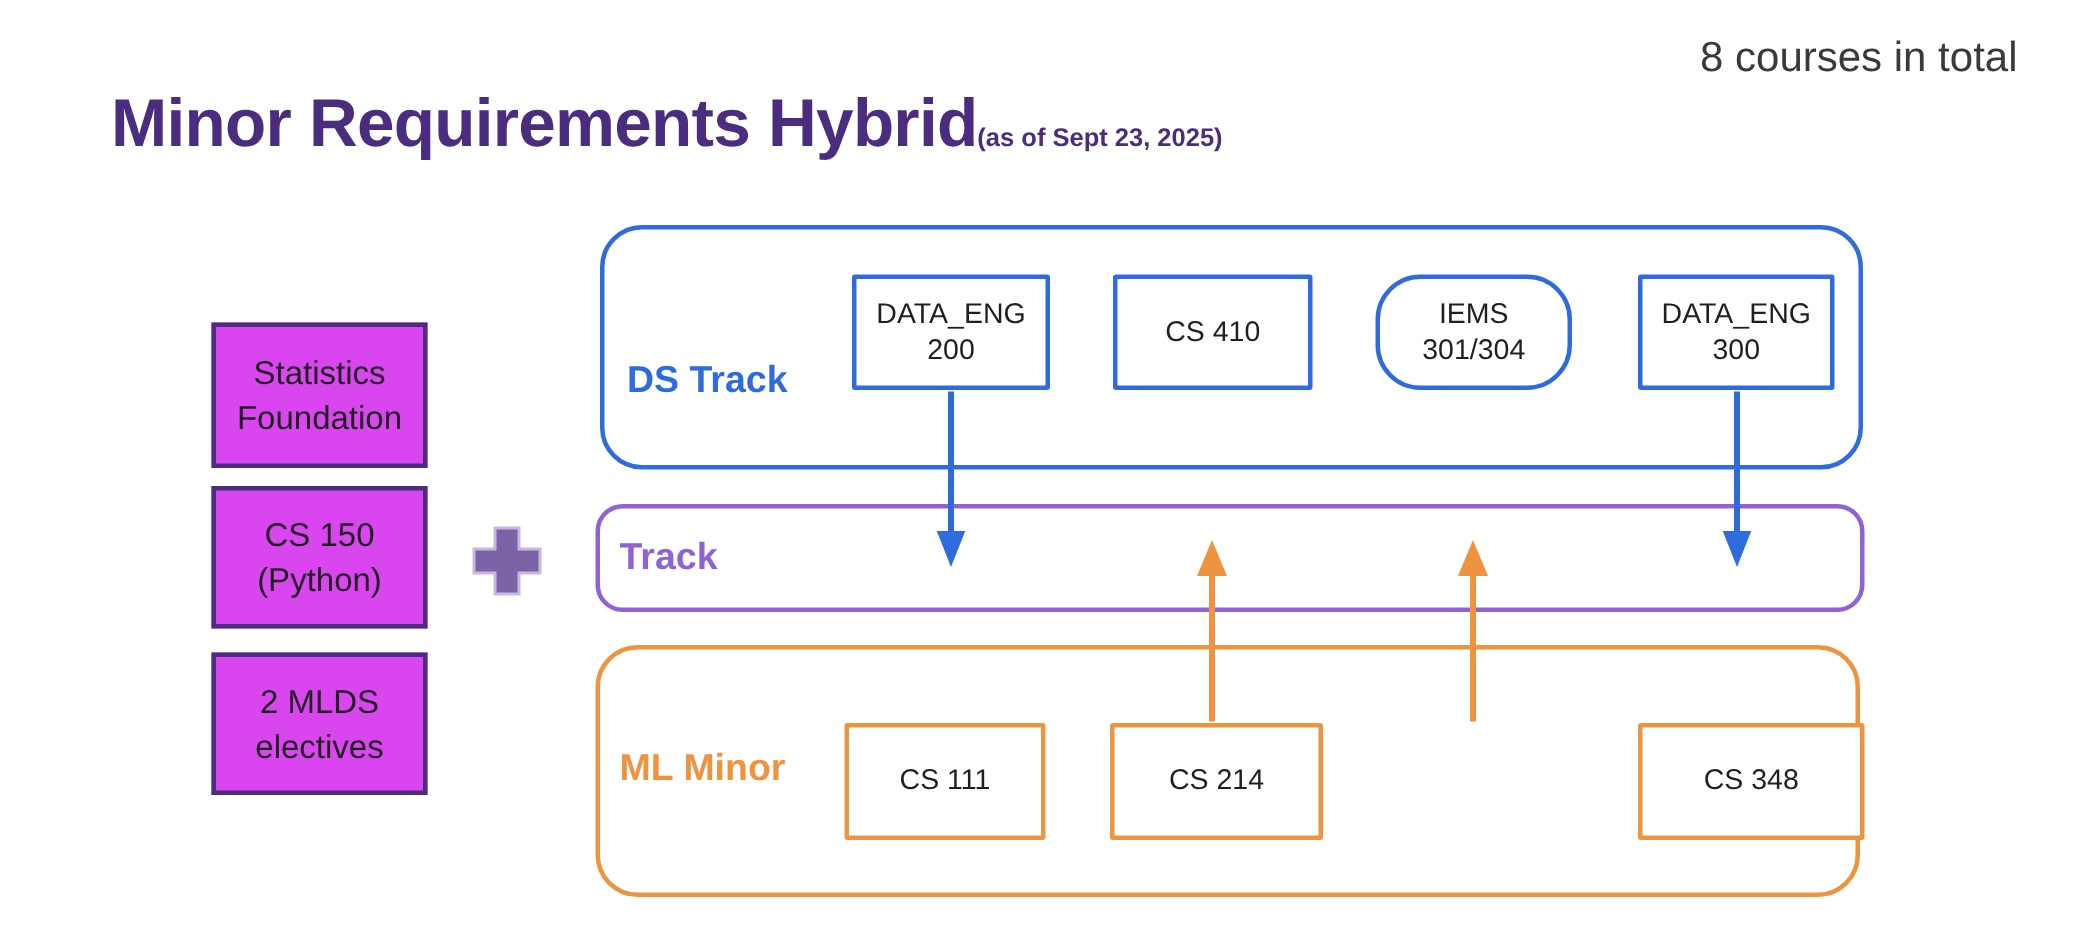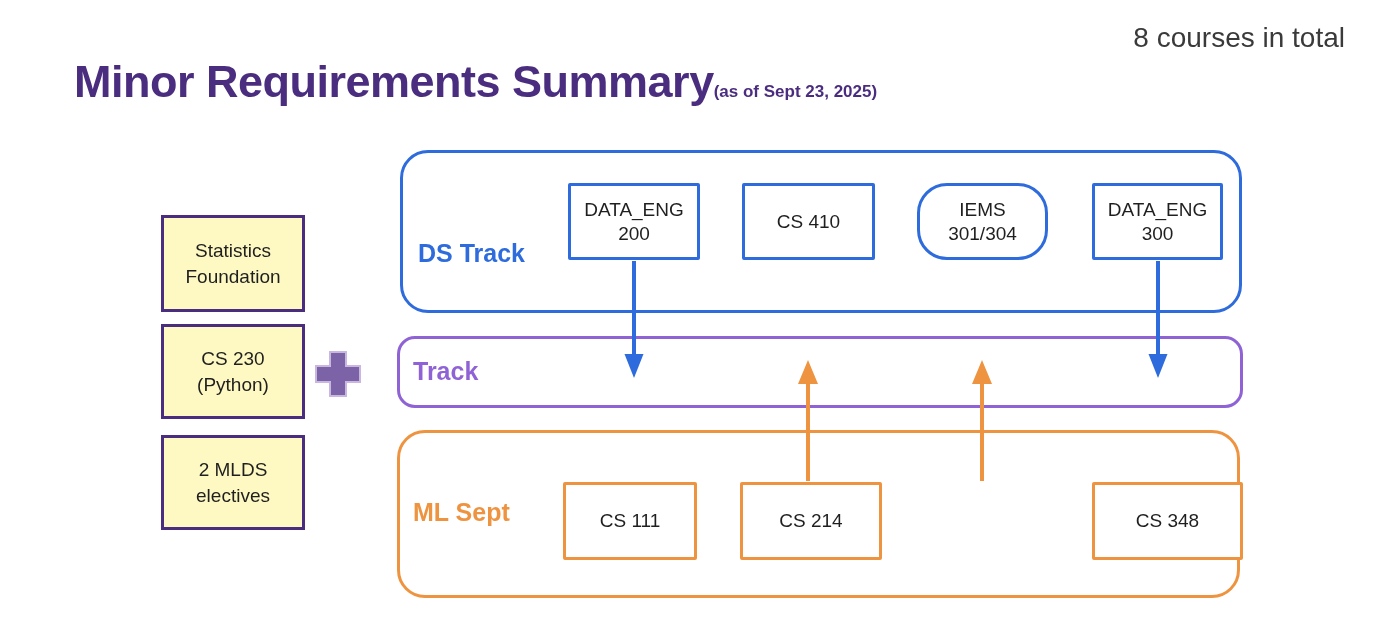--- a/index.html
+++ b/index.html
@@ -4,22 +4,22 @@
 <style>
   html,body{margin:0;padding:0;background:#ffffff;font-family:"Liberation Sans",sans-serif;}
   .canvas{position:relative;width:1383px;height:620px;background:#fff;overflow:hidden;}
 
   .page-title{position:absolute;left:74px;top:56px;margin:0;font-size:45px;font-weight:bold;
     color:var(--title-purple,#4B2D7F);letter-spacing:-0.5px;white-space:nowrap;}
   .page-title .subtitle{font-size:17px;font-weight:bold;letter-spacing:0;}
   .total-note{position:absolute;top:22px;right:38px;font-size:28px;color:var(--note-gray,#3A3A3A);}
 
   .fbox{position:absolute;left:141px;width:144px;border:3px solid var(--title-purple,#4B2D7F);
-    background:#fef9c3;display:flex;align-items:center;justify-content:center;text-align:center;
-    font-size:19px;line-height:1.35;color:var(--text-dark,#1F1F1F);white-space:pre-line;box-sizing:border-box;margin-left:20px;}
+    background:#d946ef;display:flex;align-items:center;justify-content:center;text-align:center;
+    font-size:22px;line-height:1.35;color:var(--text-dark,#1F1F1F);white-space:pre-line;box-sizing:border-box;}
   .fbox.b1{top:215px;height:97px;}
   .fbox.b2{top:324px;height:95px;}
   .fbox.b3{top:435px;height:95px;}
 
   .plus-wrap{position:absolute;left:314px;top:350px;width:48px;height:48px;}
 
   .track{position:absolute;background:#fff;box-sizing:border-box;}
   .track-ds{left:400px;top:150px;width:842px;height:163px;border:3px solid var(--track-blue,#2E6BDC);border-radius:28px;}
   .track-hybrid{left:397px;top:336px;width:846px;height:72px;border:3px solid var(--hybrid-purple,#8F63D6);border-radius:18px;}
   .track-ml{left:397px;top:430px;width:843px;height:168px;border:3px solid var(--track-orange,#EE9440);border-radius:28px;}
@@ -41,28 +41,28 @@
   .ml-c3{left:517px;width:131px;} .ml-c4{left:692px;width:151px;}
 
   .arrow-overlay{position:absolute;left:0;top:0;width:1383px;height:620px;z-index:5;pointer-events:none;}
 </style>
 </head>
 <body>
 
 <div class="canvas">
 
   <h1 class="page-title">
-    <span>Minor Requirements Summary</span><span class="subtitle">(as of Sept 23, 2025)</span>
+    <span>Minor Requirements Hybrid</span><span class="subtitle">(as of Sept 23, 2025)</span>
   </h1>
 
   <div class="total-note">8 courses in total</div>
 
   <div class="fbox b1">Statistics
 Foundation</div>
-  <div class="fbox b2">CS 230
+  <div class="fbox b2">CS 150
 (Python)</div>
   <div class="fbox b3">2 MLDS
 electives</div>
 
   <div class="plus-wrap">
     <svg width="48" height="48" viewBox="0 0 48 48" aria-hidden="true">
       <path d="M16 2 H32 V16 H46 V32 H32 V46 H16 V32 H2 V16 H16 Z" fill="#7C63A8" stroke="#C9B7DF" stroke-width="2"></path>
     </svg>
   </div>
 
@@ -75,21 +75,21 @@
 301/304</div>
     <div class="course ds-c4">DATA_ENG
 300</div>
   </div>
 
   <div class="track track-hybrid">
     <div class="track-label">Track</div>
   </div>
 
   <div class="track track-ml">
-    <div class="track-label">ML Sept</div>
+    <div class="track-label">ML Minor</div>
     <div class="course ml-c1">CS 111</div>
     <div class="course ml-c2">CS 214</div>
     <div class="course ml-c4">CS 348</div>
   </div>
 
   <svg class="arrow-overlay" viewBox="0 0 1383 620">
     <g>
       <line x1="634" y1="261" x2="634" y2="357" stroke="#2E6BDC" stroke-width="4"></line>
       <polygon points="634,378 624.5,354 643.5,354" fill="#2E6BDC"></polygon>
     </g>

